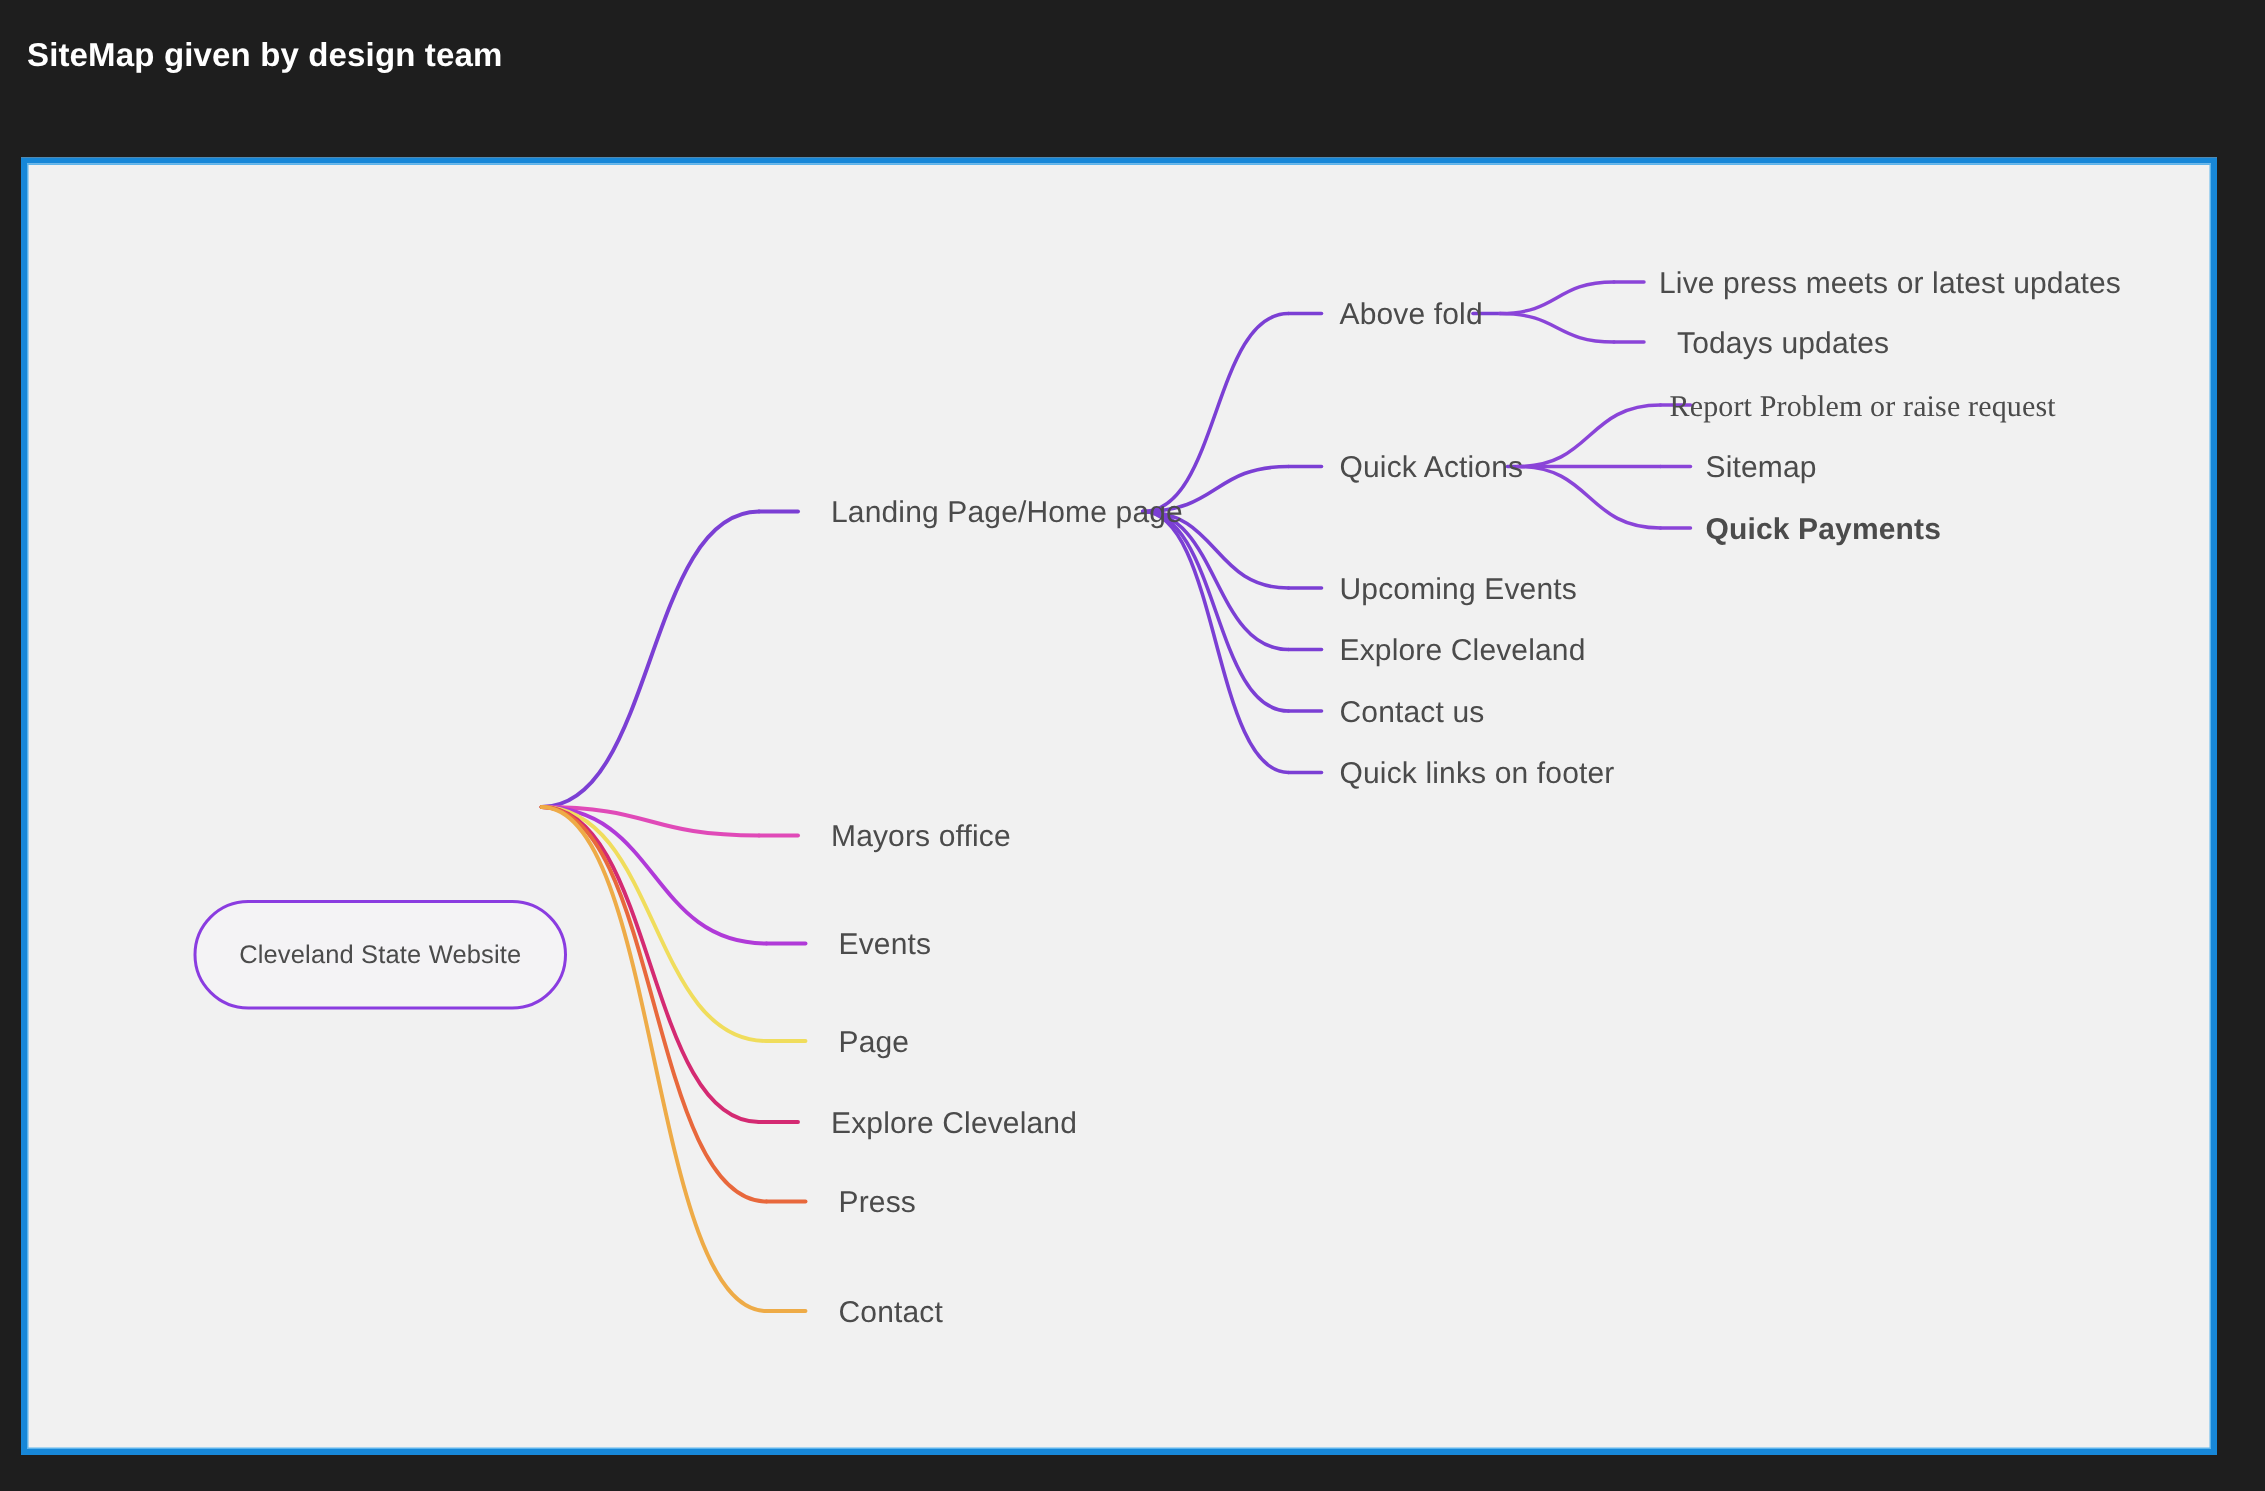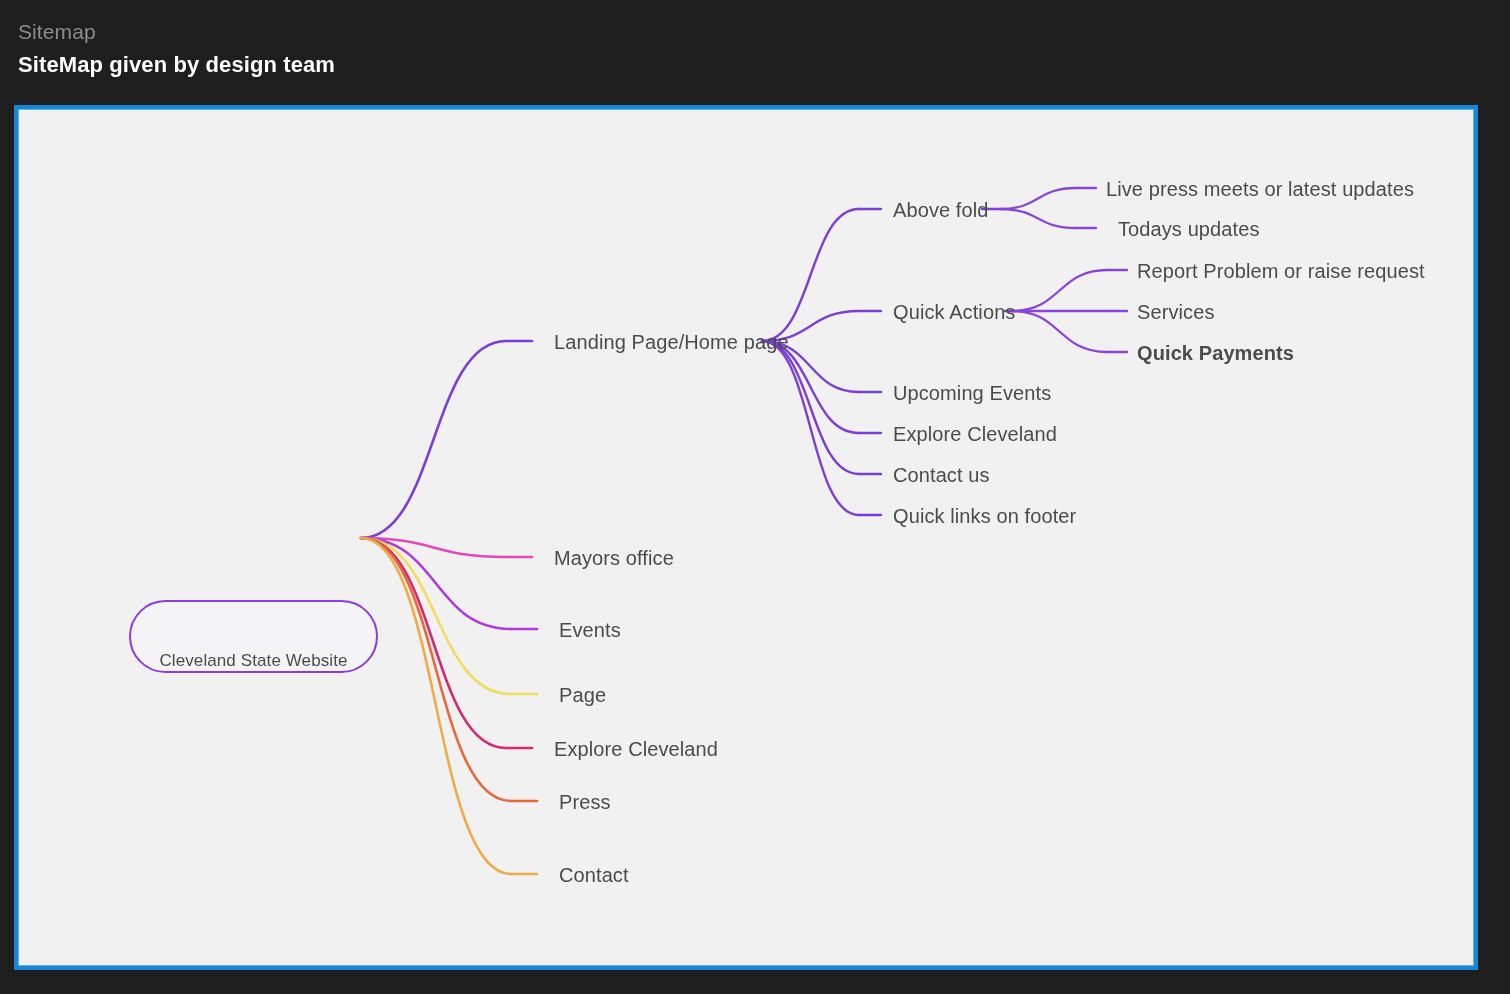--- a/index.html
+++ b/index.html
@@ -41,33 +41,32 @@
     letter-spacing: .1px;
   }
 
   .root-node {
     position: absolute;
     left: 111px; top: 491px;
     width: 249px; height: 73px;
     border: 2.5px solid #8a3ce0;
     border-radius: 38px;
     background: #f4f3f5;
-    display: flex; align-items: flex-end; justify-content: center;
+    display: flex; align-items: center; justify-content: center;
   }
   .root-node .root-text {
     font-size: 17px; color: #4b4b4b; white-space: nowrap; letter-spacing: .1px;
   }
 </style>
 </head>
 <body>
 
 <div id="app">
 
   <div class="header">
-    <div class="crumb">Sitemap</div>
     <div class="title">SiteMap given by design team</div>
   </div>
 
   <div class="canvas-frame">
     <div class="canvas-inner">
       <svg class="map" id="map-svg" viewBox="0 0 1456 857" preserveAspectRatio="none">
           <path d="M 343 429 C 418.4 429, 412.6 232, 488 232" fill="none" stroke="#7b3fd4" stroke-width="2.6" stroke-linecap="round"></path>
           <path d="M 488 232 C 501.52 232, 500.48 232, 514 232" fill="none" stroke="#7b3fd4" stroke-width="2.6" stroke-linecap="round"></path>
           <path d="M 745 232 C 744.48 232, 744.52 232, 744 232" fill="none" stroke="#7b3fd4" stroke-width="2.6" stroke-linecap="round"></path>
           <path d="M 744 232 C 794.44 232, 790.56 100, 841 100" fill="none" stroke="#7b3fd4" stroke-width="2.4" stroke-linecap="round"></path>
@@ -106,22 +105,22 @@
           <path d="M 493 692 C 506.52 692, 505.48 692, 519 692" fill="none" stroke="#e8683c" stroke-width="2.6" stroke-linecap="round"></path>
           <path d="M 343 429 C 421 429, 415 765, 493 765" fill="none" stroke="#eeab47" stroke-width="2.6" stroke-linecap="round"></path>
           <path d="M 493 765 C 506.52 765, 505.48 765, 519 765" fill="none" stroke="#eeab47" stroke-width="2.6" stroke-linecap="round"></path>
         </svg>
       <div id="labels">
           <div class="node-label" style="left: 536px; top: 223px;">Landing Page/Home page</div>
           <div class="node-label" style="left: 875px; top: 91px;">Above fold</div>
           <div class="node-label" style="left: 1088px; top: 70px;">Live press meets or latest updates</div>
           <div class="node-label" style="left: 1088px; top: 110px; margin-left: 12px;">Todays updates</div>
           <div class="node-label" style="left: 875px; top: 193px;">Quick Actions</div>
-          <div class="node-label" style="left: 1119px; top: 152px;">Report Problem or raise request</div>
-          <div class="node-label" style="left: 1119px; top: 193px;">Services</div>
+          <div class="node-label" style="left: 1095px; top: 152px; font-family: Liberation Serif, serif;">Report Problem or raise request</div>
+          <div class="node-label" style="left: 1119px; top: 193px;">Sitemap</div>
           <div class="node-label" style="left: 1119px; top: 234px; font-weight: bold;">Quick Payments</div>
           <div class="node-label" style="left: 875px; top: 274px;">Upcoming Events</div>
           <div class="node-label" style="left: 875px; top: 315px;">Explore Cleveland</div>
           <div class="node-label" style="left: 875px; top: 356px;">Contact us</div>
           <div class="node-label" style="left: 875px; top: 397px;">Quick links on footer</div>
           <div class="node-label" style="left: 536px; top: 439px; text-align: center;">Mayors office</div>
           <div class="node-label" style="left: 541px; top: 511px;">Events</div>
           <div class="node-label" style="left: 541px; top: 576px;">Page</div>
           <div class="node-label" style="left: 536px; top: 630px;">Explore Cleveland</div>
           <div class="node-label" style="left: 541px; top: 683px;">Press</div>

